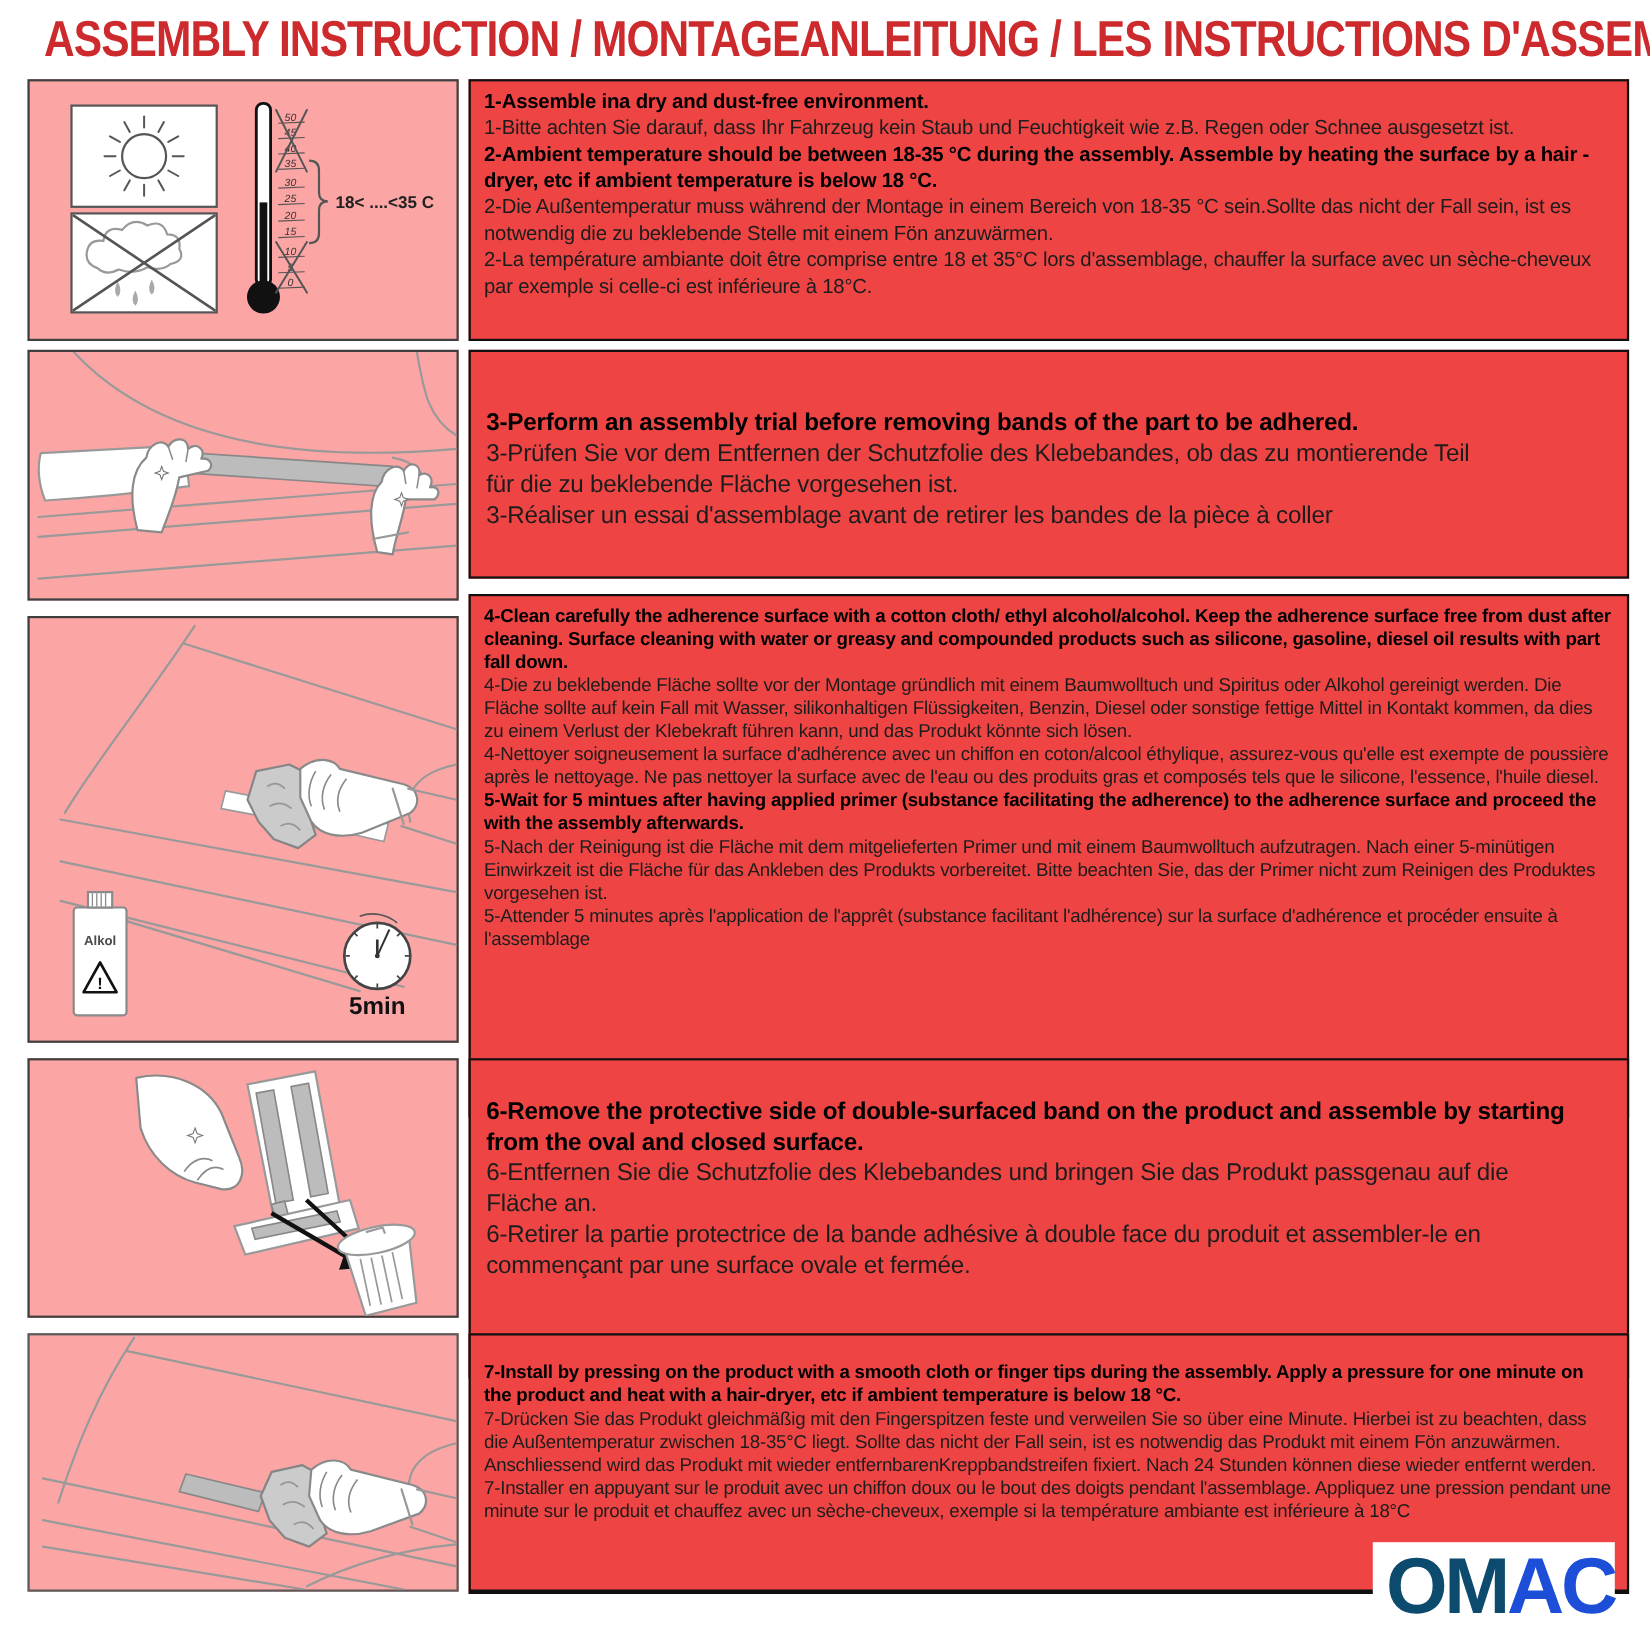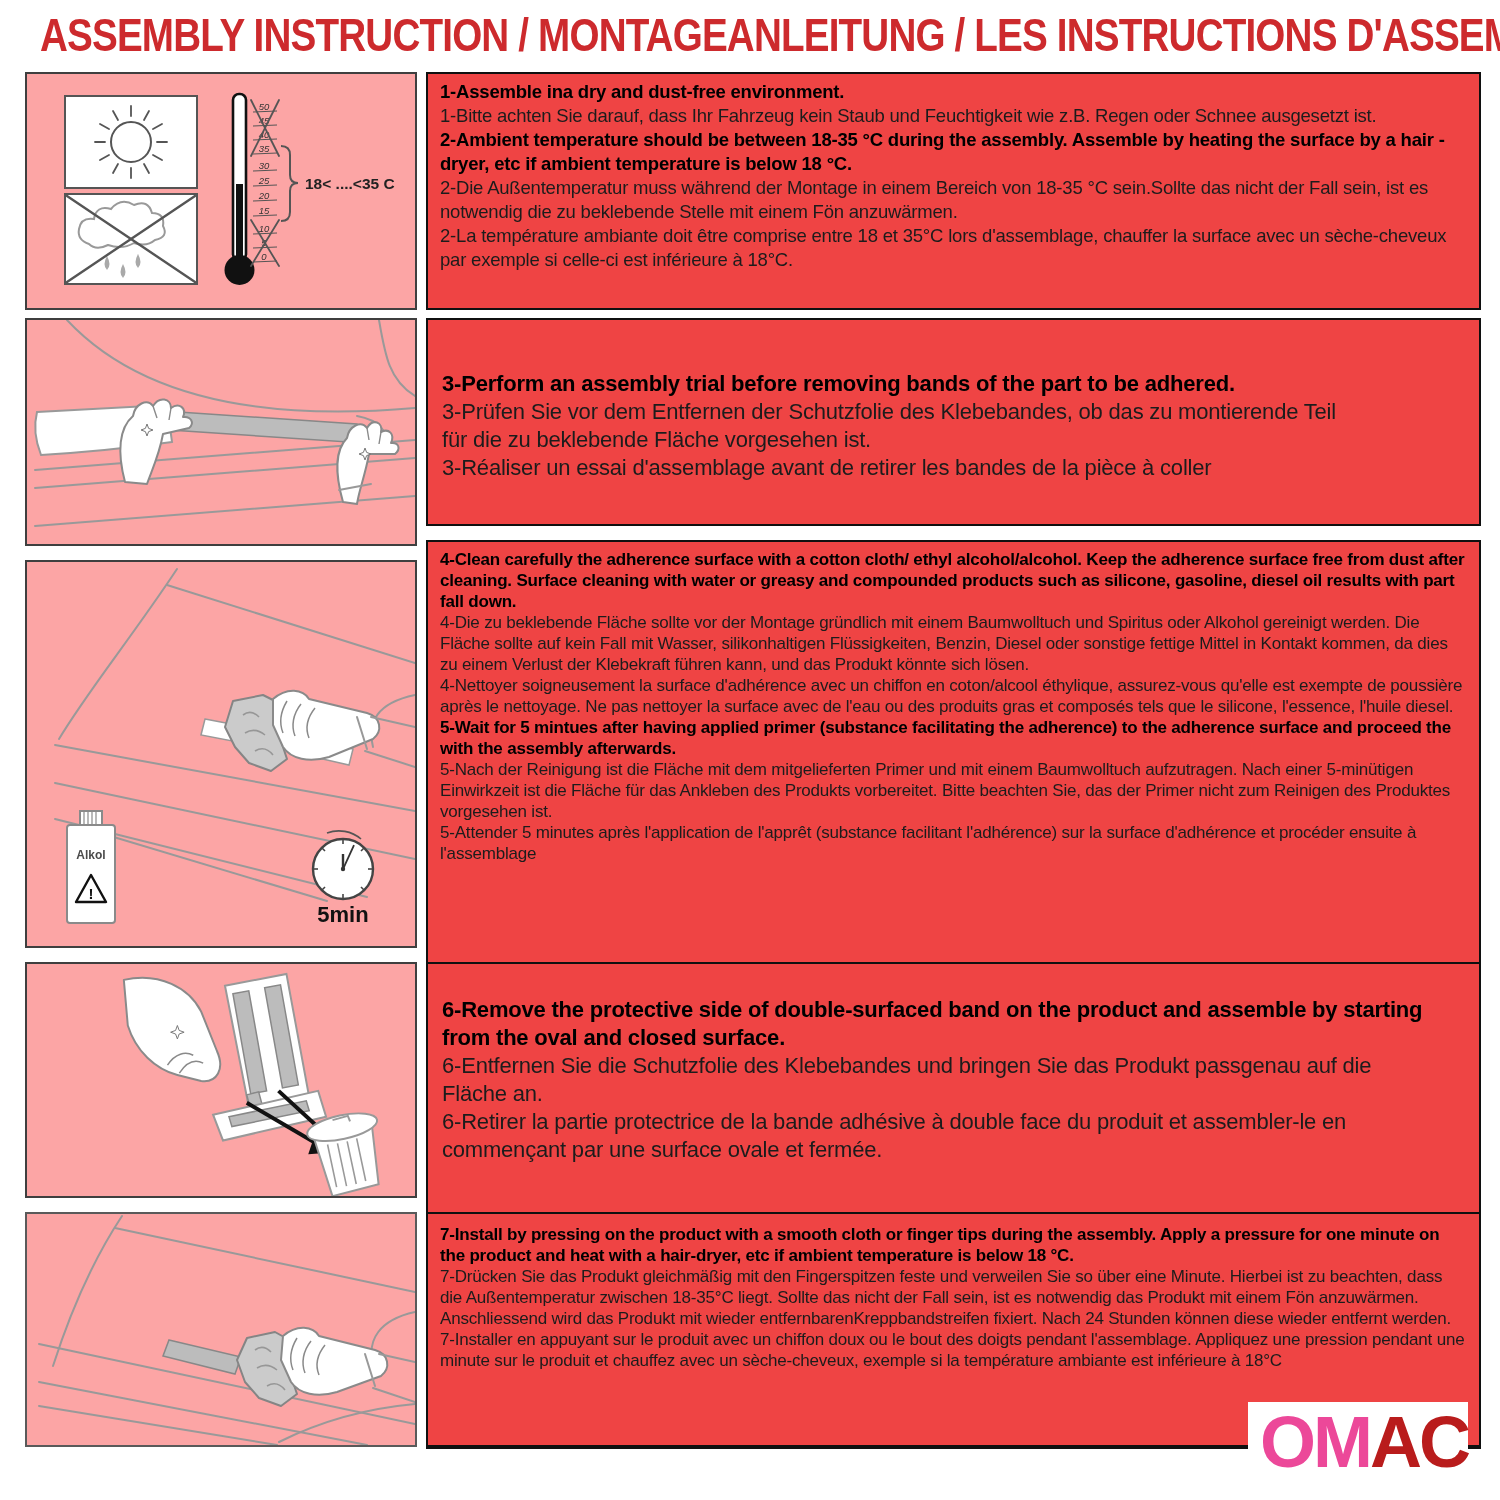--- a/index.html
+++ b/index.html
@@ -26,34 +26,34 @@
   .txt p.b { font-weight:bold; color:#000; }
   #i1 { top:72px;  height:238px; }
   #i2 { top:318px; height:228px; }
   #i3 { top:560px; height:388px; }
   #i4 { top:962px; height:236px; }
   #i5 { top:1212px;height:235px; border-color:#5a5a5a; }
   #t1 { top:72px;  height:238px; padding:6px 18px 0 12px; font-size:18.5px; line-height:24px; }
   #t2 { top:318px; height:208px; padding:50px 18px 0 14px; font-size:22px; line-height:28px; }
   #t3 { top:540px; height:476px; padding:7px 14px 0 12px;  font-size:17px;  line-height:21px; }
   #t4 { top:962px; height:291px; padding:32px 18px 0 14px; font-size:22px; line-height:28px; }
-  #t5 { top:1212px;height:237px; padding:10px 14px 0 12px; font-size:17px;  line-height:21px;
+  #t5 { top:1212px;height:237px; padding:23px 14px 0 12px; font-size:17px;  line-height:21px;
         border-width:2px 2px 4px 2px; }
   #t2 p { max-width:905px; }
   #t4 p { max-width:990px; }
   .gap1 { margin-top:16px; }
   .gap3 { margin-top:21px; }
   .logo {
     position:absolute; left:1248px; top:1402px; height:84px;
     background:#fff; padding-left:12px;
     font-size:72px; font-weight:800; letter-spacing:-3px; line-height:80px;
     white-space:nowrap;
   }
-  .logo .lb { color:#ec4899; }
-  .logo .lr { color:#b91c1c; }
+  .logo .lb { color:#0c4a6e; }
+  .logo .lr { color:#1d4ed8; }
   
   .ln  { stroke:#999; stroke-width:2; fill:none; stroke-linecap:round; }
   .lnd { stroke:#555; stroke-width:2; fill:none; stroke-linecap:round; }
   .fillw { fill:#fff; stroke:#999; stroke-width:2; }
   .grayfill { fill:#bcbcbc; stroke:#888; stroke-width:1.5; }
   .cloth { fill:#cbcbcb; stroke:#858585; stroke-width:2; stroke-linejoin:round; }
   .hand { fill:#fff; stroke:#8a8a8a; stroke-width:2; stroke-linejoin:round; }
   .tick { stroke:#555; stroke-width:1; }
   .ticktext { font-family:"Liberation Sans",sans-serif; font-size:9.5px; font-style:italic; fill:#333; }
 </style>

